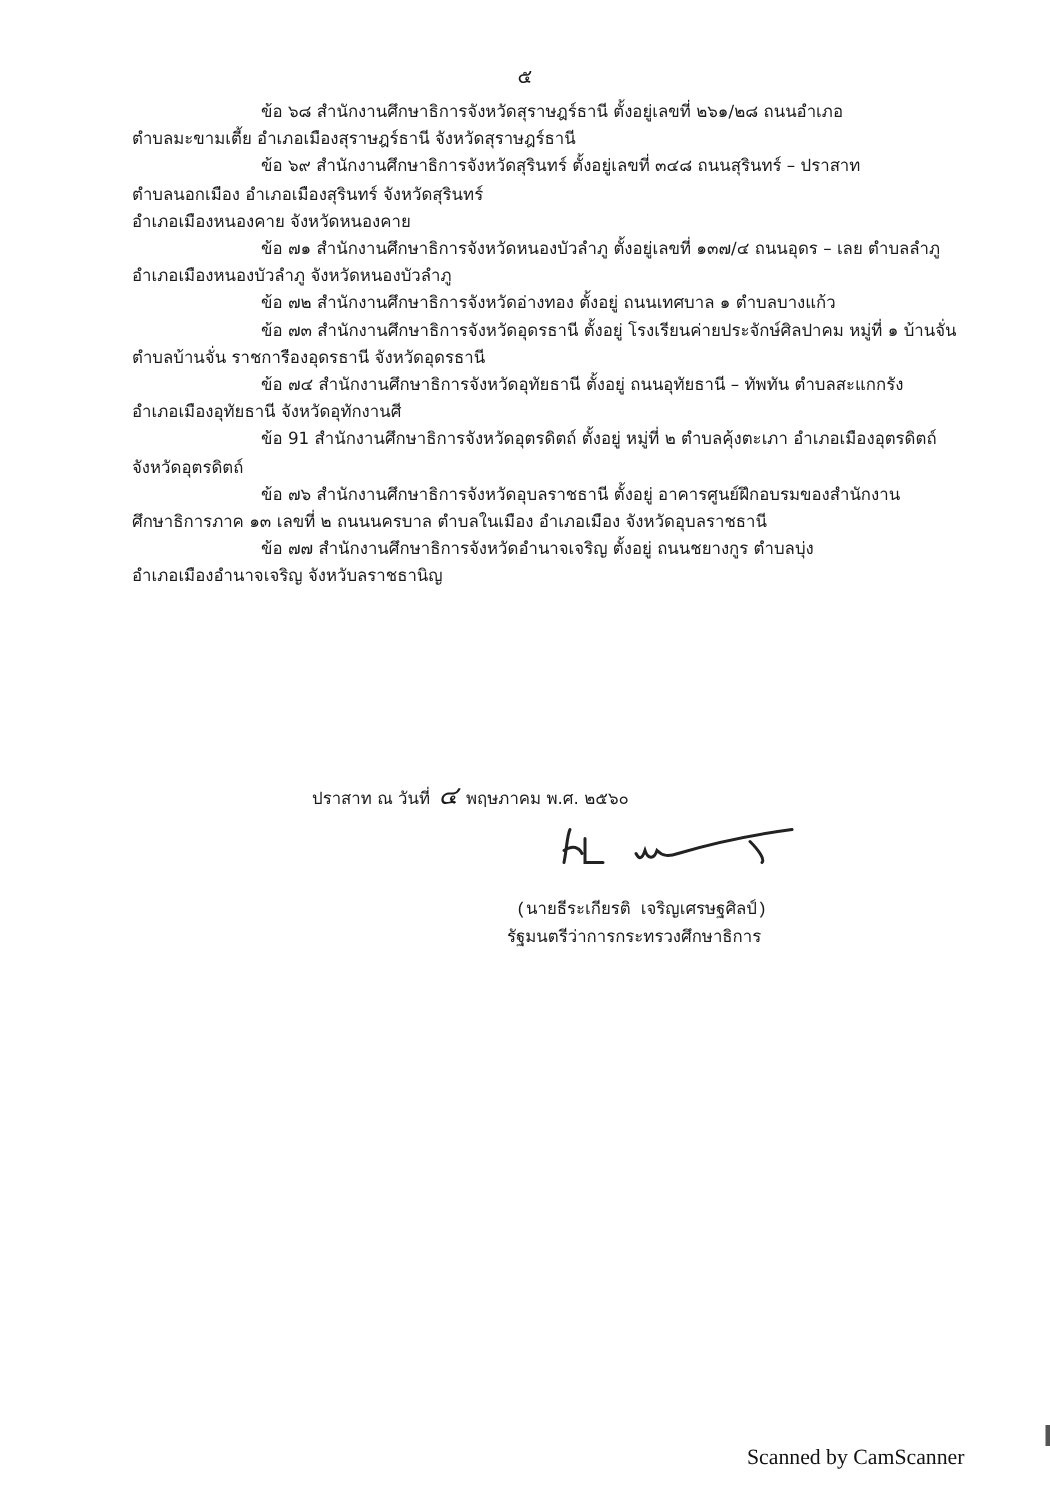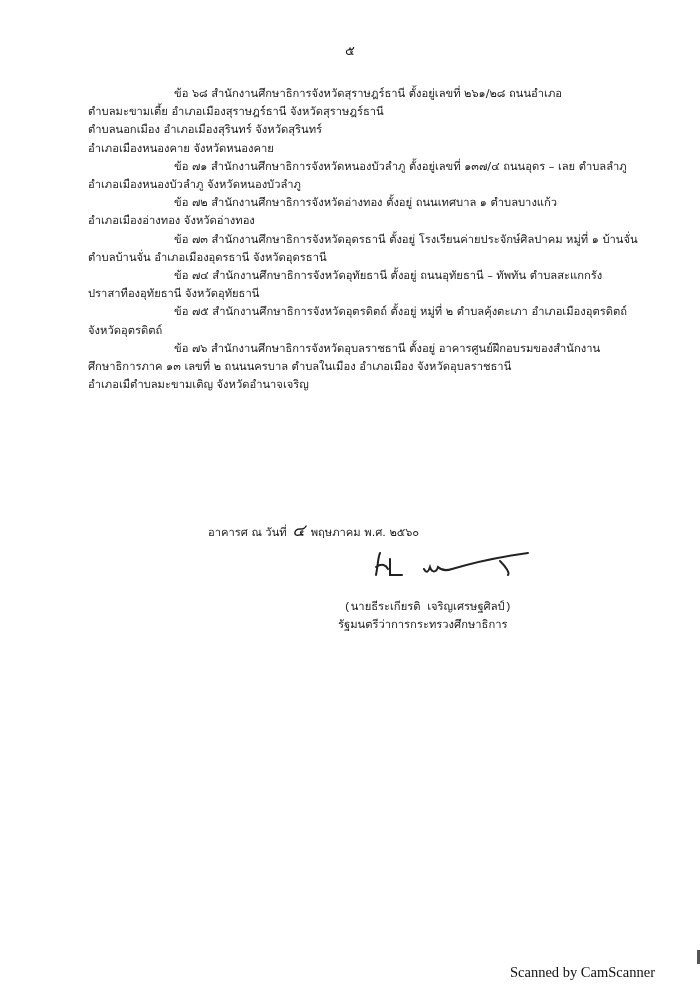--- a/index.html
+++ b/index.html
@@ -10,95 +10,96 @@
       overflow: hidden;
       font-family: "DejaVu Sans", sans-serif;
       color: #1a1a1a;
     }
     .page-number {
       position: absolute; top: 40px; left: 0; width: 700px;
       text-align: center; font-size: 13px;
     }
     .body-text {
       position: absolute; left: 88px; top: 66px; width: 540px;
-      font-size: 11.2px; line-height: 18.2px; margin-top: 19px;
+      font-size: 11.2px; line-height: 18.2px;
     }
     .clause { margin: 0; }
     .clause .l1 { display: block; padding-left: 86px; white-space: nowrap; }
     .clause .l2 { display: block; white-space: nowrap; }
     .date-line {
       position: absolute; left: 208px; top: 516px;
       font-size: 11.2px; white-space: nowrap;
     }
     .date-day {
       font-family: "DejaVu Serif", serif; font-size: 17px; font-style: italic; margin: 0 2px;
     }
     .signature {
       position: absolute; left: 368px; top: 545px; width: 170px; height: 40px;
     }
     .signer {
       position: absolute; left: 338px; top: 598px;
       font-size: 11.2px; line-height: 18px; white-space: nowrap;
     }
     .signer div:first-child { padding-left: 6px; font-family: Liberation Mono, monospace; }
     .scanner {
-      position: absolute; left: 510px; top: 964px;
+      position: absolute; left: 498px; top: 964px;
       font-family: "Liberation Serif", serif; font-size: 14.5px; color: #111;
     }
     .edge {
       position: absolute; right: 0; top: 950px; width: 3px; height: 14px; background: #555;
     }
   </style>
 </head>
 <body>
 
 <div class="page-number">๕</div>
 
 <div class="body-text">
   <p class="clause">
     <span class="l1">ข้อ ๖๘  สำนักงานศึกษาธิการจังหวัดสุราษฎร์ธานี ตั้งอยู่เลขที่ ๒๖๑/๒๘ ถนนอำเภอ</span>
     <span class="l2">ตำบลมะขามเตี้ย อำเภอเมืองสุราษฎร์ธานี จังหวัดสุราษฎร์ธานี</span>
   </p>
   <p class="clause">
+    <span class="l1">ข้อ ๖๙ สำนักงานศึกษาธิการจังหวัดสุรินทร์ ตั้งอยู่เลขที่ ๓๔๘ ถนนสุรินทร์ – ปราสาท</span>
     <span class="l2">ตำบลนอกเมือง อำเภอเมืองสุรินทร์ จังหวัดสุรินทร์</span>
   </p>
   <p class="clause">
     <span class="l2">อำเภอเมืองหนองคาย จังหวัดหนองคาย</span>
   </p>
   <p class="clause">
     <span class="l1">ข้อ ๗๑ สำนักงานศึกษาธิการจังหวัดหนองบัวลำภู ตั้งอยู่เลขที่ ๑๓๗/๔ ถนนอุดร – เลย   ตำบลลำภู</span>
     <span class="l2">อำเภอเมืองหนองบัวลำภู จังหวัดหนองบัวลำภู</span>
   </p>
   <p class="clause">
     <span class="l1">ข้อ ๗๒ สำนักงานศึกษาธิการจังหวัดอ่างทอง ตั้งอยู่ ถนนเทศบาล ๑ ตำบลบางแก้ว</span>
-    <span class="l2">อำเภอเมืองอ่างทอง  จังหวัดอ่างทอง</span>
   </p>
   <p class="clause">
     <span class="l1">ข้อ ๗๓ สำนักงานศึกษาธิการจังหวัดอุดรธานี ตั้งอยู่ โรงเรียนค่ายประจักษ์ศิลปาคม หมู่ที่ ๑ บ้านจั่น</span>
-    <span class="l2">ตำบลบ้านจั่น อำเภอเมืองอุดรธานี จังหวัดอุดรธานี</span>
+    <span class="l2">ตำบลบ้านจั่น ราชการืองอุดรธานี จังหวัดอุดรธานี</span>
   </p>
   <p class="clause">
     <span class="l1">ข้อ ๗๔ สำนักงานศึกษาธิการจังหวัดอุทัยธานี ตั้งอยู่ ถนนอุทัยธานี – ทัพทัน ตำบลสะแกกรัง</span>
-    <span class="l2">ปราสาทืองอุทัยธานี  จังหวัดอุทัยธานี</span>
+    <span class="l2">อำเภอเมืองอุทัยธานี  จังหวัดอุทักงานศี</span>
   </p>
   <p class="clause">
-    <span class="l1">ข้อ ๗๕ สำนักงานศึกษาธิการจังหวัดอุตรดิตถ์ ตั้งอยู่ หมู่ที่ ๒ ตำบลคุ้งตะเภา อำเภอเมืองอุตรดิตถ์</span>
+    <span class="l1">ข้อ 91 สำนักงานศึกษาธิการจังหวัดอุตรดิตถ์ ตั้งอยู่ หมู่ที่ ๒ ตำบลคุ้งตะเภา อำเภอเมืองอุตรดิตถ์</span>
     <span class="l2">จังหวัดอุตรดิตถ์</span>
   </p>
   <p class="clause">
     <span class="l1">ข้อ ๗๖ สำนักงานศึกษาธิการจังหวัดอุบลราชธานี ตั้งอยู่ อาคารศูนย์ฝึกอบรมของสำนักงาน</span>
     <span class="l2">ศึกษาธิการภาค ๑๓ เลขที่ ๒ ถนนนครบาล ตำบลในเมือง อำเภอเมือง จังหวัดอุบลราชธานี</span>
   </p>
   <p class="clause">
-    <span class="l2">อำเภอเมืตำบลมะขามเติญ  จังหวัดอำนาจเจริญ</span>
+    <span class="l1">ข้อ ๗๗ สำนักงานศึกษาธิการจังหวัดอำนาจเจริญ ตั้งอยู่ ถนนชยางกูร ตำบลบุ่ง</span>
+    <span class="l2">อำเภอเมืองอำนาจเจริญ  จังหวับลราชธานิญ</span>
   </p>
 </div>
 
 <div class="date-line">
-  <span>อาคารศ ณ วันที่</span>
+  <span>ปราสาท ณ วันที่</span>
   <span class="date-day">๔</span>
   <span>พฤษภาคม  พ.ศ. ๒๕๖๐</span>
 </div>
 
 <svg class="signature" viewBox="0 0 170 40">
   <path d="M8 30 C10 20, 10 12, 12 8 M8 22 C14 18, 18 20, 20 24 M22 14 L22 30 L34 30" fill="none" stroke="#222" stroke-width="2" stroke-linecap="round"></path>
   <path d="M56 24 C58 28, 60 28, 62 22 C64 28, 68 28, 70 22 C74 26, 78 26, 84 24 C104 18, 130 12, 160 8 M132 16 C138 22, 142 28, 140 30" fill="none" stroke="#222" stroke-width="2" stroke-linecap="round"></path>
 </svg>
 
 <div class="signer">

